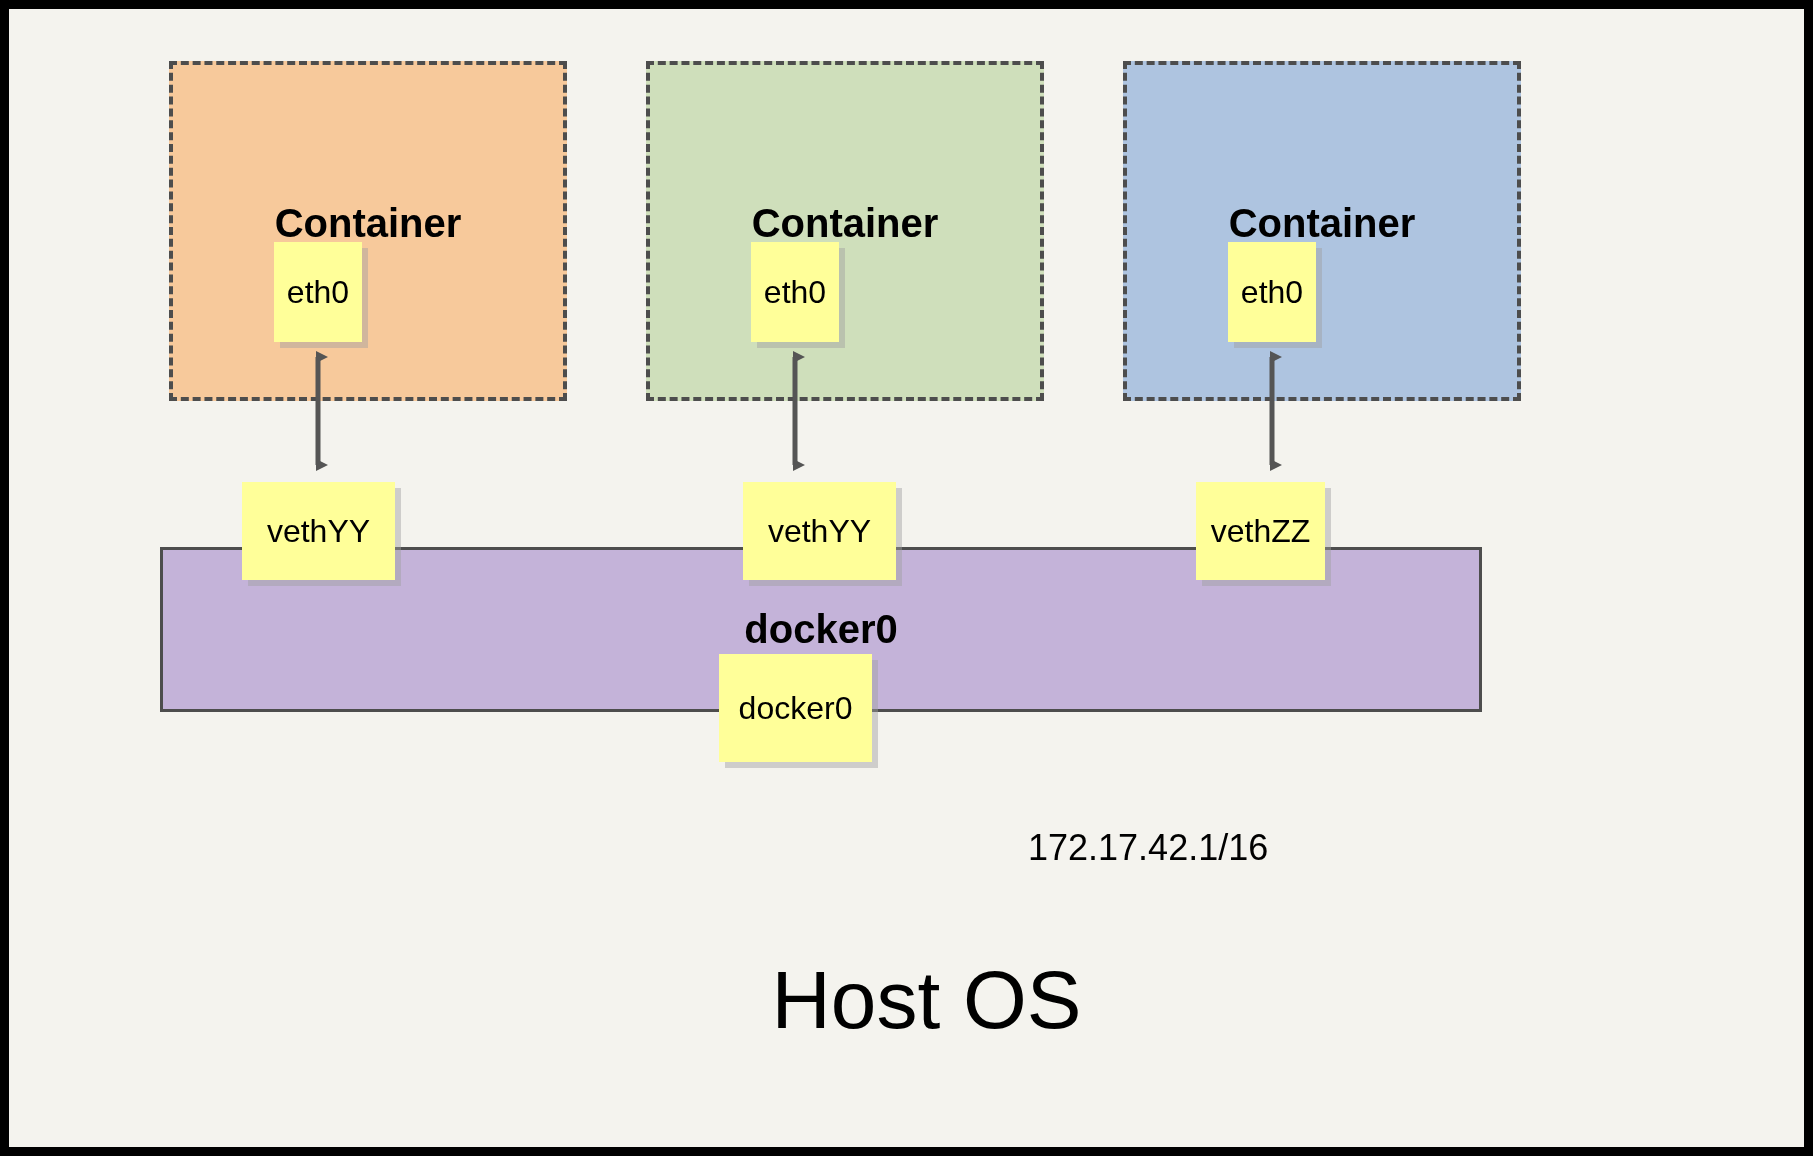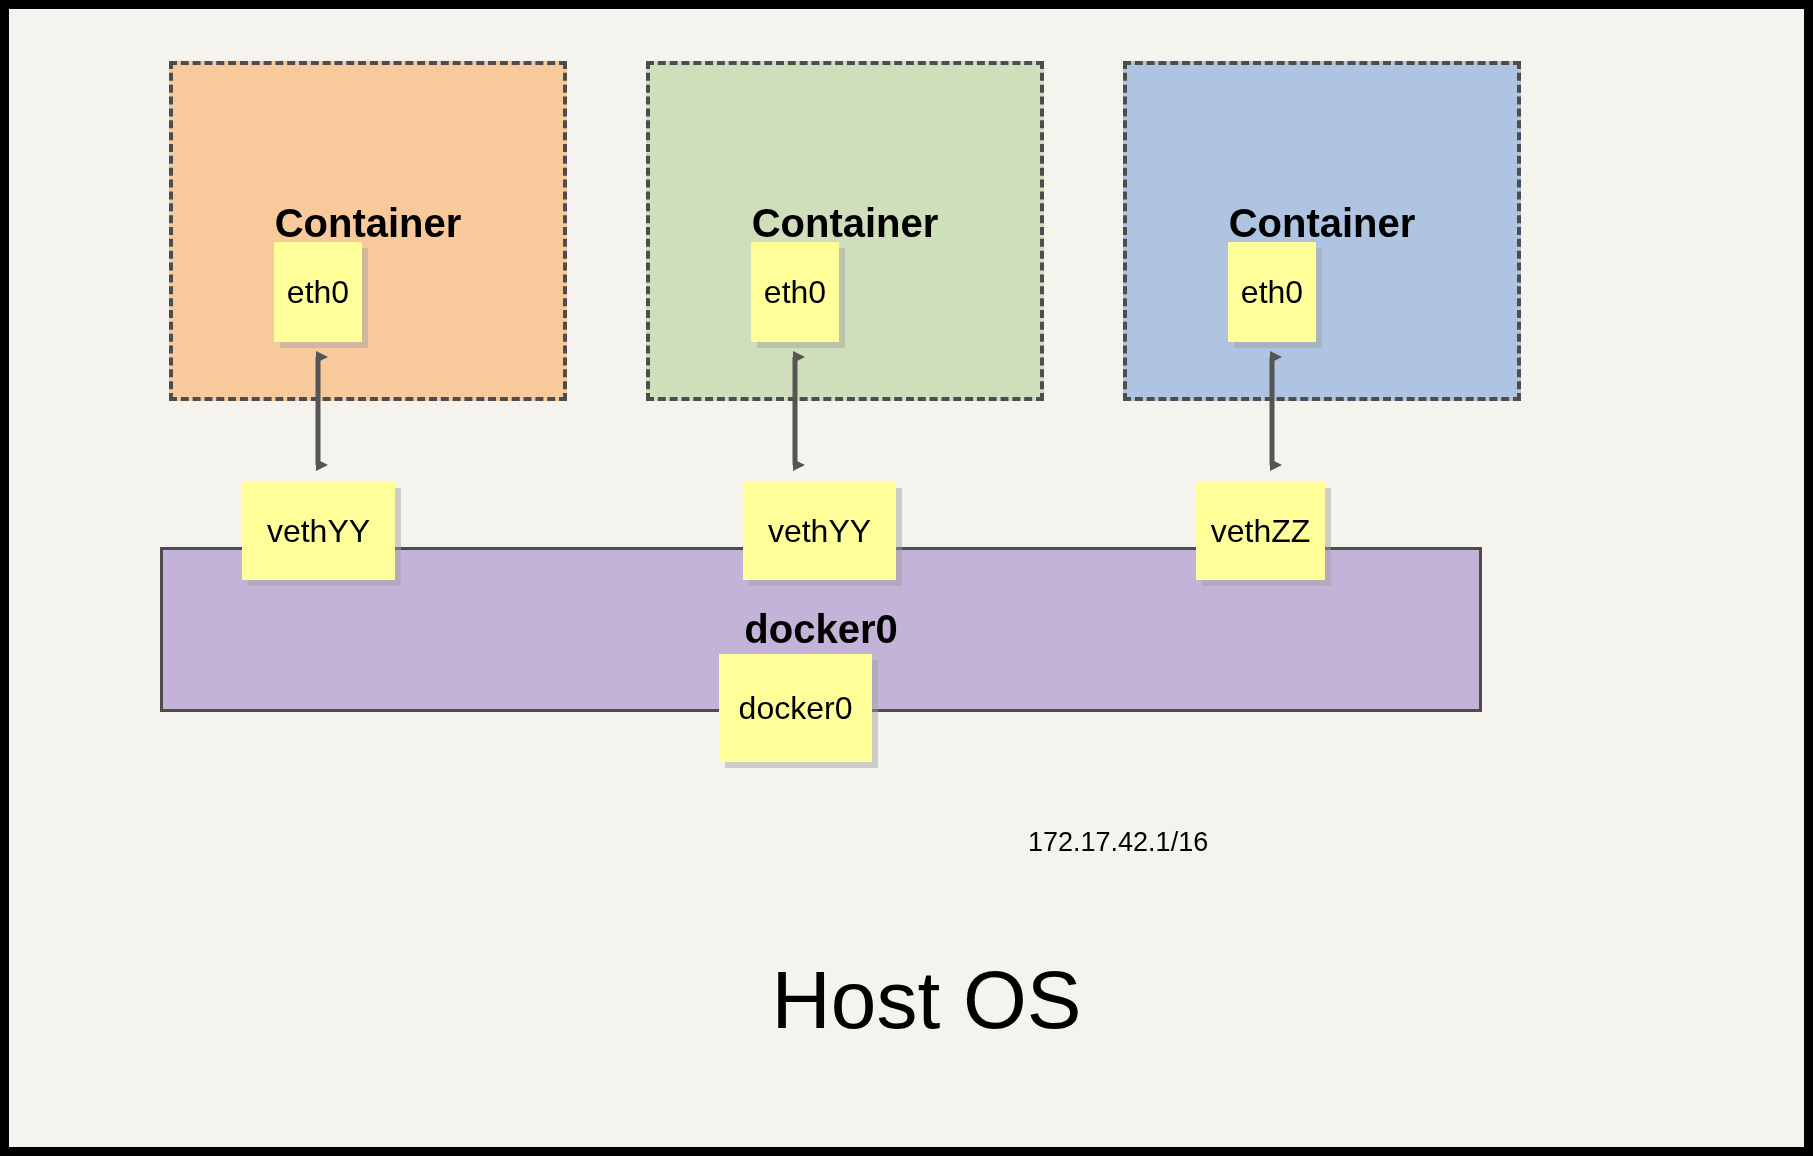--- a/index.html
+++ b/index.html
@@ -86,21 +86,21 @@
   .arrow {
     position: absolute;
     z-index: 3;
   }
 
   
   #ip-label {
     position: absolute;
     left: 1019px;
     top: 818px;
-    font-size: 27px;
+    font-size: 36px;
     color: #000000;
     z-index: 4;
   }
   #host-os-label {
     position: absolute;
     left: 0;
     right: 0;
     top: 944px;
     text-align: center;
     font-size: 82px;

